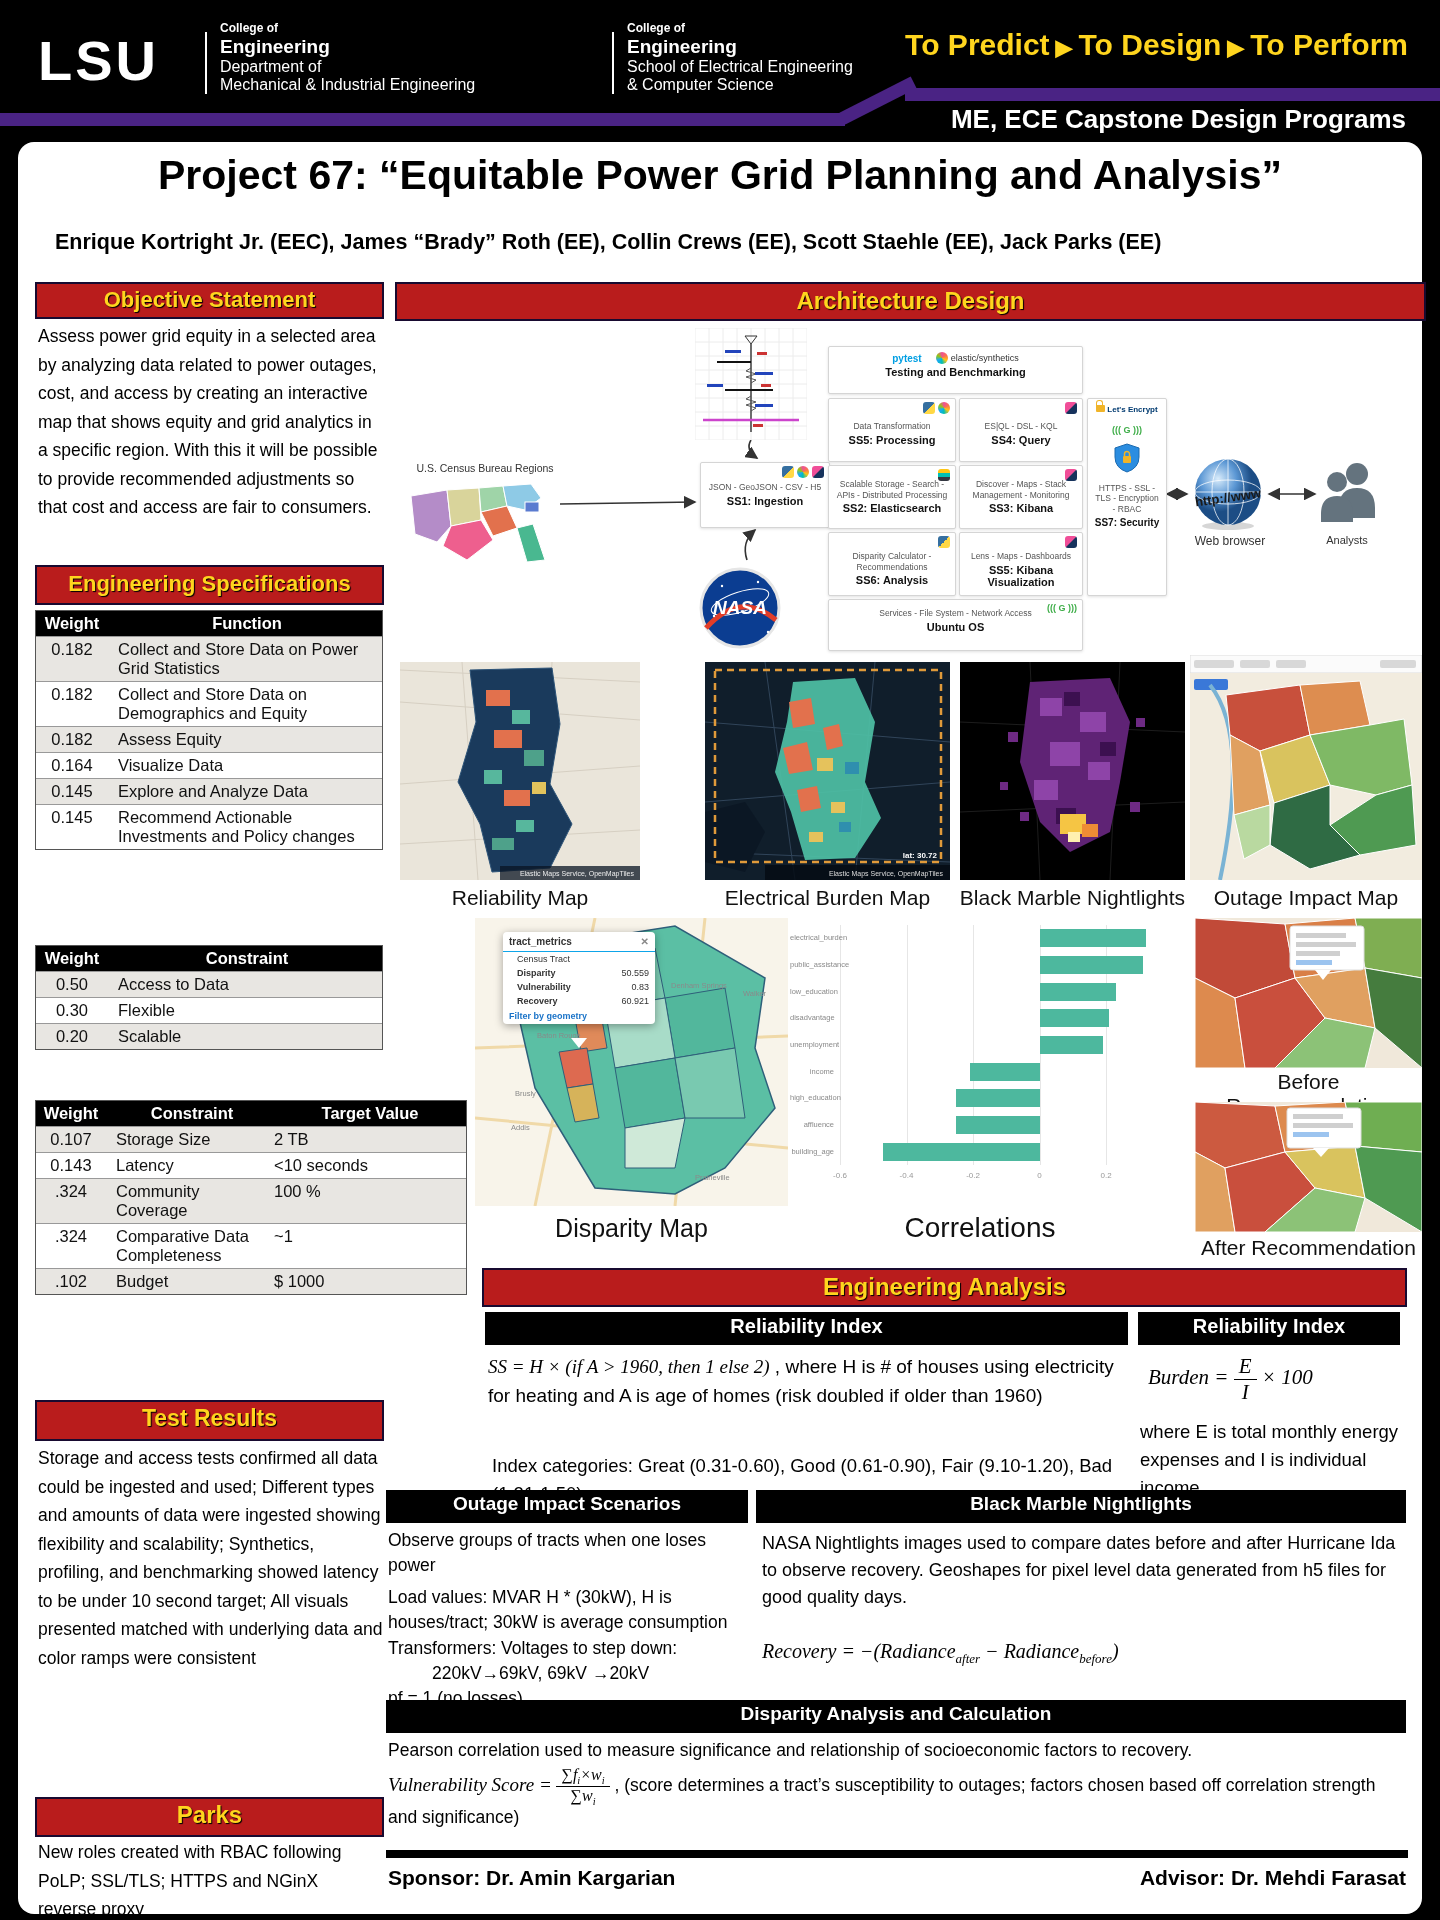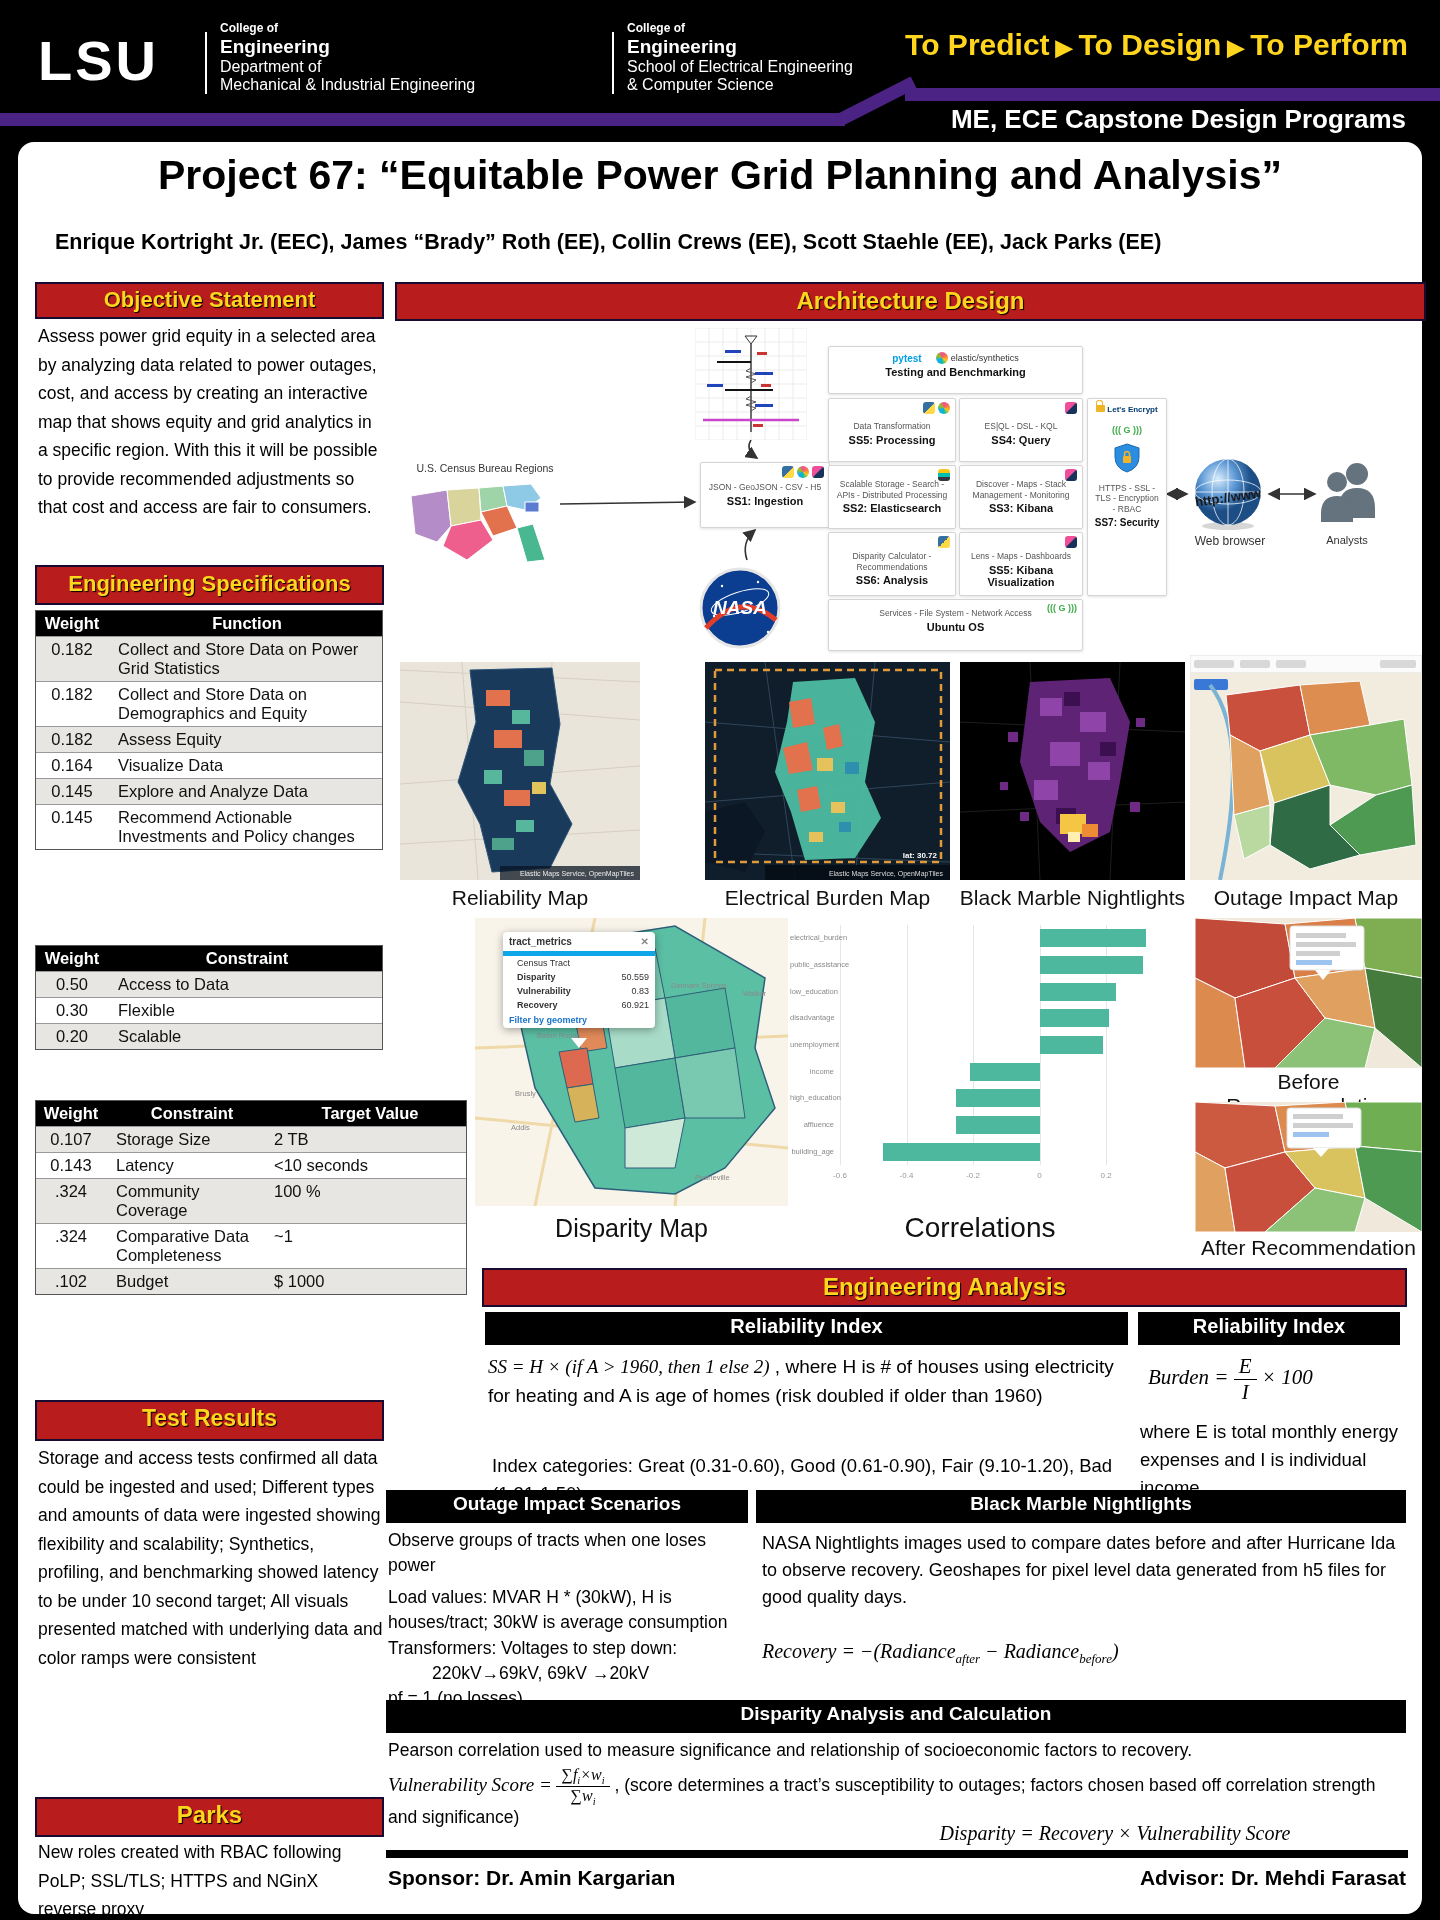--- a/index.html
+++ b/index.html
@@ -55,21 +55,21 @@
   sub{font-size:65%;}
   
   .cgrid{position:absolute;top:0;height:240px;width:1px;background:#e6e6e6;}
   .ctick{position:absolute;top:246px;width:30px;text-align:center;font-size:8px;color:#999;}
   .clab{position:absolute;left:0;width:44px;text-align:right;font-size:7.5px;color:#8a8a8a;}
   .cbar{position:absolute;height:18px;}
   .maplabel{font-size:21px;color:#111;text-align:center;}
   .maplabel2{font-size:25px;color:#111;text-align:center;}
   
   .popup{position:absolute;background:#fff;border-radius:4px;box-shadow:0 2px 8px rgba(0,0,0,.35);font-size:9px;color:#333;}
-  .popup .ph{font-weight:bold;font-size:10px;padding:4px 6px;border-bottom:5px solid #0ea5e9;display:flex;justify-content:space-between;}
+  .popup .ph{font-weight:bold;font-size:10px;padding:4px 6px;border-bottom:1px solid #0ea5e9;display:flex;justify-content:space-between;}
   .popup .pr{display:flex;justify-content:space-between;padding:2px 6px;margin-left:8px;}
   .popup .plink{color:#1a73c8;padding:3px 6px;font-weight:bold;}
   .ptr{position:absolute;width:0;height:0;border-left:8px solid transparent;border-right:8px solid transparent;border-top:10px solid #fff;}
   .lock{display:inline-block;width:9px;height:7px;background:#f0b429;border-radius:1px;position:relative;margin-right:2px;}
   .lock::before{content:"";position:absolute;width:5px;height:5px;border:1.5px solid #f0b429;border-bottom:none;border-radius:3px 3px 0 0;top:-5px;left:0px;}
 </style>
 </head>
 <body>
 
 <div class="poster">
@@ -670,19 +670,18 @@
   <div class="abs bhdr" style="left:386px;top:1700px;width:1020px;height:30px;font-size:19px;padding-top:3px;">Disparity Analysis and Calculation</div>
   <div class="abs" style="left:388px;top:1738px;width:1020px;font-size:17.5px;line-height:1.4;color:#000;">Pearson correlation used to measure significance and relationship of socioeconomic factors to recovery.</div>
   <div class="abs" style="left:388px;top:1766px;width:1020px;font-size:17.5px;color:#000;">
     <span class="fm" style="font-size:19px;">Vulnerability Score = </span>
     <span class="frac fm" style="font-size:16px;">
       <span class="fn"><span>∑f</span><sub>i</sub><span>×w</span><sub>i</sub></span>
       <span class="fd"><span>∑w</span><sub>i</sub></span>
     </span>
     <span> , (score determines a tract’s susceptibility to outages; factors chosen based off correlation strength and significance)</span>
   </div>
-  <div class="abs fm" style="left:820px;top:1822px;width:590px;font-size:20px;text-align:center;color:#000;">Disparity = Recovery × Vulnerability Score</div>
 
   <div class="abs" style="left:386px;top:1850px;width:1022px;height:8px;background:#000;"></div>
   <div class="abs" style="left:388px;top:1866px;font-size:21px;font-weight:bold;color:#000;">Sponsor: Dr. Amin Kargarian</div>
   <div class="abs" style="left:900px;top:1866px;width:506px;text-align:right;font-size:21px;font-weight:bold;color:#000;">Advisor: Dr. Mehdi Farasat</div>
 
 </div>
 
 </body></html>

